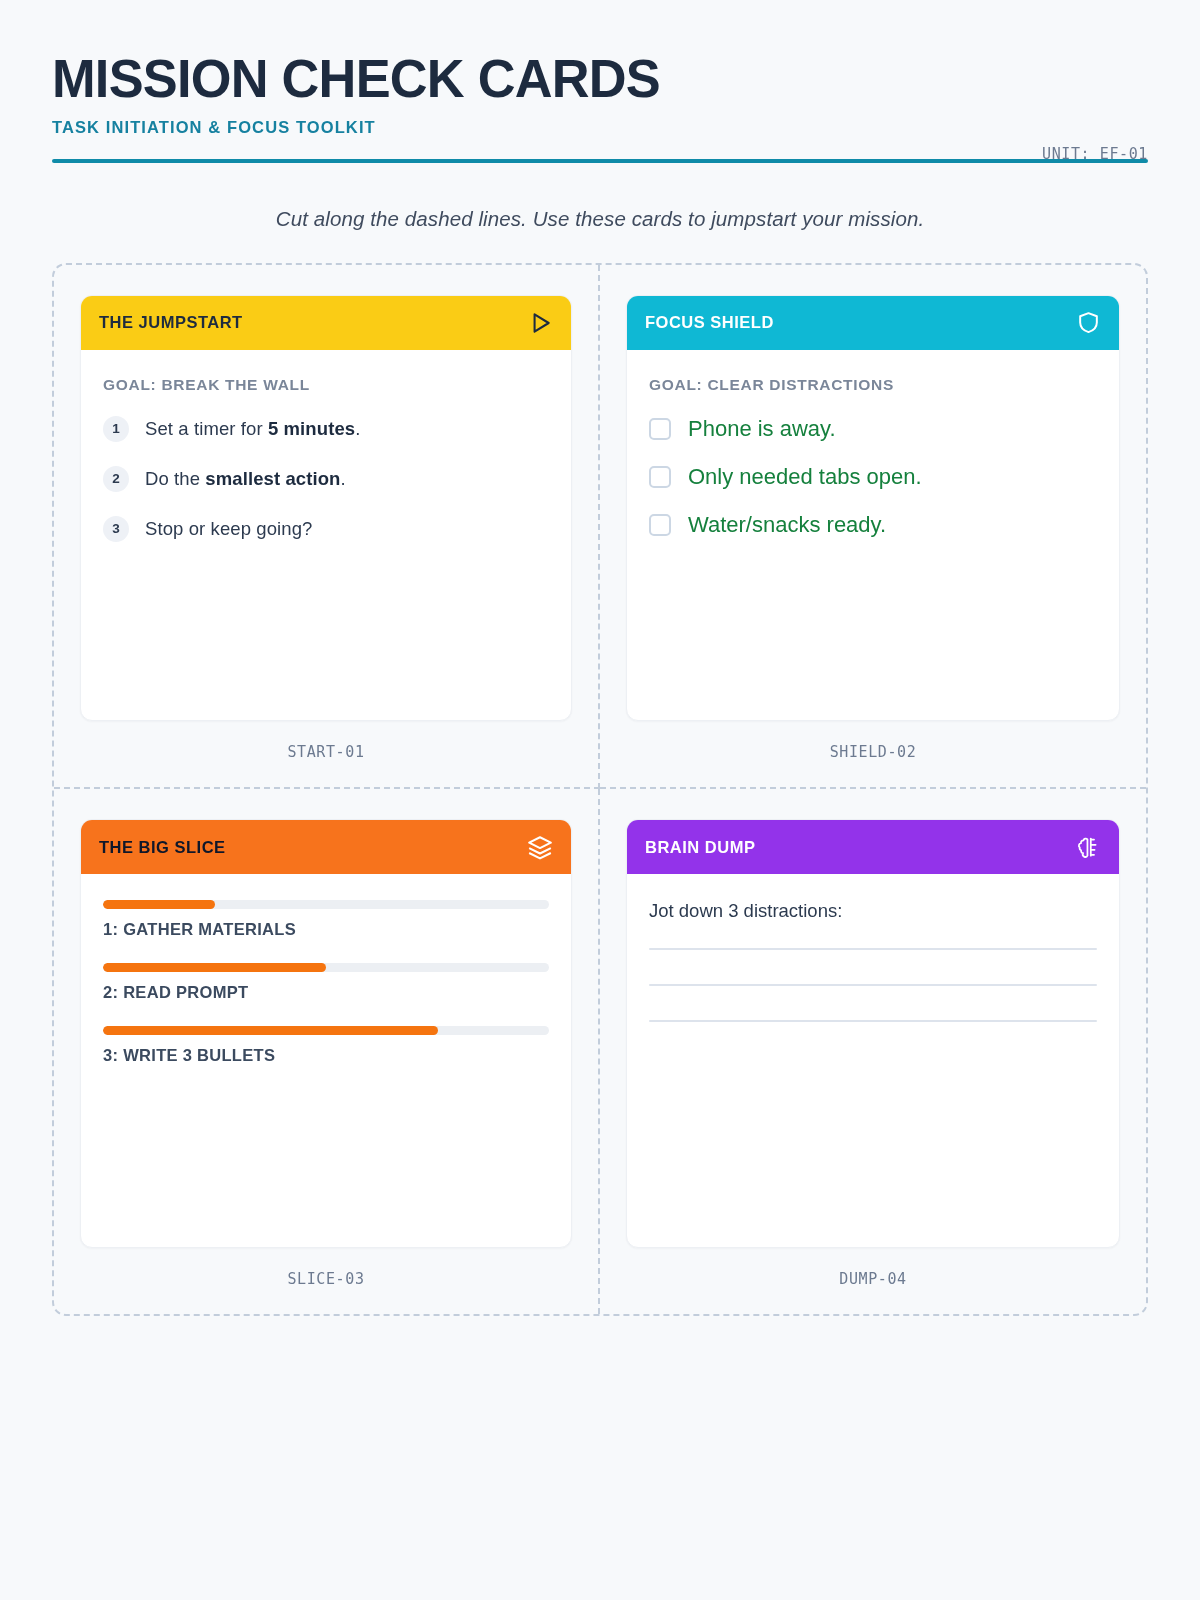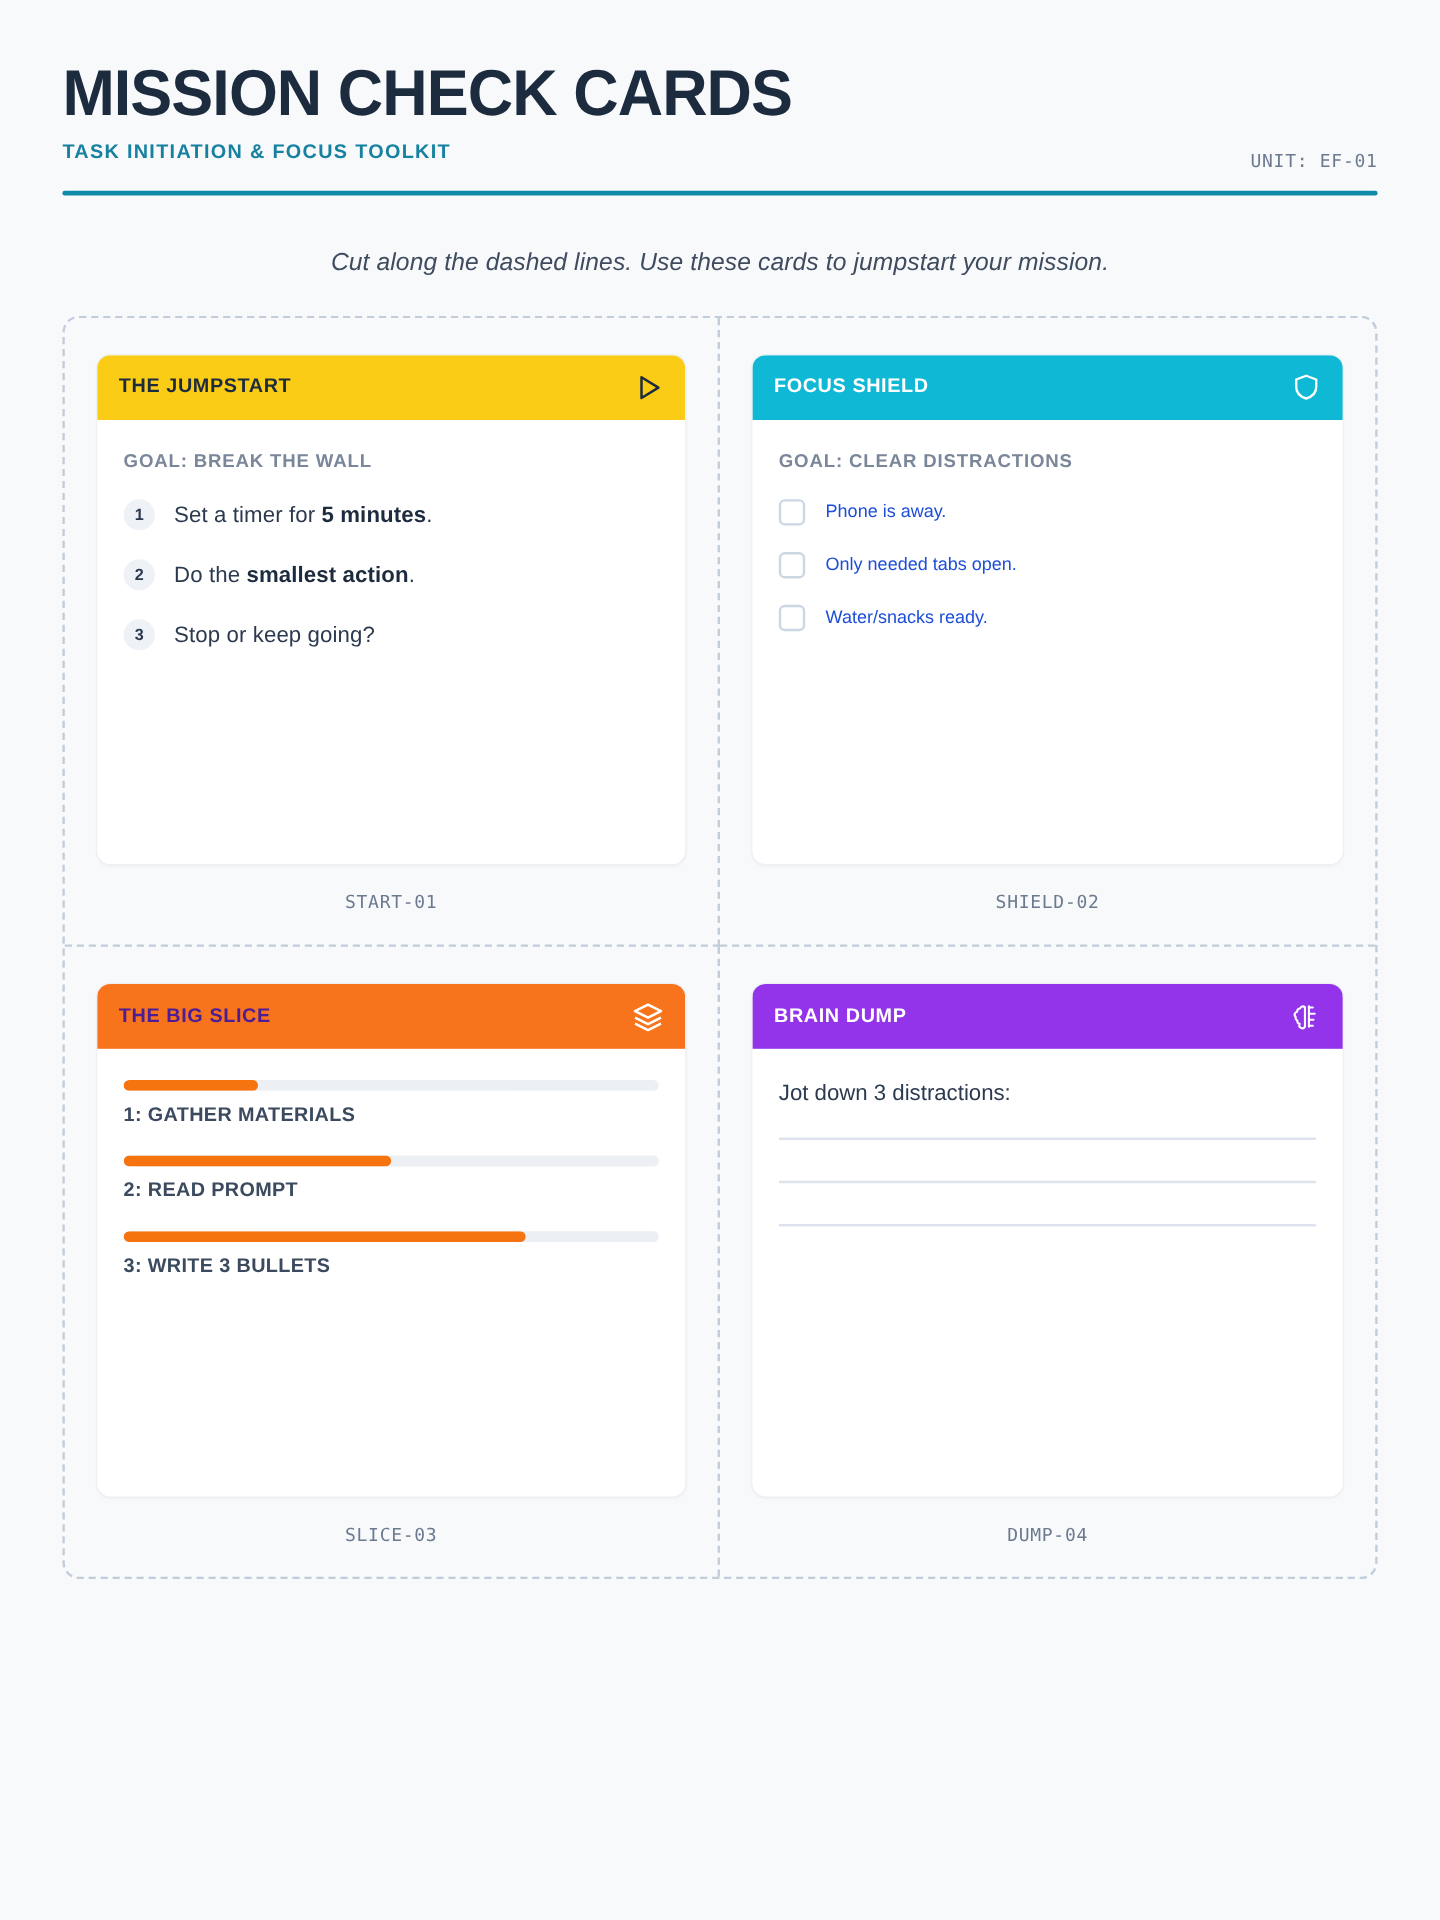--- a/index.html
+++ b/index.html
@@ -40,21 +40,21 @@
     margin-top: 11px;
     font-size: 16.5px;
     font-weight: 700;
     letter-spacing: 1.1px;
     color: #1681a0;
     text-transform: uppercase;
   }
   .unit-code {
     position: absolute;
     right: 0;
-    bottom: 20px;
+    bottom: 0;
     font-family: "DejaVu Sans Mono", monospace;
     font-size: 15px;
     letter-spacing: 0.6px;
     color: #6c7a90;
   }
   .rule {
     margin-top: 22px;
     height: 4px;
     background: #0f8ba8;
     border-radius: 2px;
@@ -167,22 +167,22 @@
     margin-bottom: 22px;
   }
   .checkbox {
     width: 22px; height: 22px;
     flex: 0 0 22px;
     border: 2px solid #ccd7e4;
     border-radius: 5px;
     background: #fff;
   }
   .check-text {
-    font-size: 15px;
-    color: #1d4ed8;
+    font-size: 22px;
+    color: #15803d;
   }
 
   
   .prog-item { margin-bottom: 24px; }
   .prog-track {
     height: 9px;
     background: #eceff3;
     border-radius: 5px;
     overflow: hidden;
   }
@@ -294,21 +294,21 @@
             <span class="check-text">Water/snacks ready.</span>
           </div>
         </div>
       </div>
       <div class="card-code">SHIELD-02</div>
     </div>
 
     <div class="cell col-left">
       <div class="card">
         <div class="card-head" style="background:#f7731c">
-          <span class="card-head-title" style="color:#4c1d95">THE BIG SLICE</span>
+          <span class="card-head-title" style="color:#0f172a">THE BIG SLICE</span>
           <span class="icon">
             <svg width="26" height="26" viewBox="0 0 24 24" fill="none" stroke="#ffffff" stroke-width="1.9" stroke-linejoin="round">
               <polygon points="12,3 22,8 12,13 2,8"></polygon>
               <polyline points="2,13 12,18 22,13"></polyline>
               <polyline points="2,17.5 12,22.5 22,17.5"></polyline>
             </svg>
           </span>
         </div>
         <div class="card-body">
 

